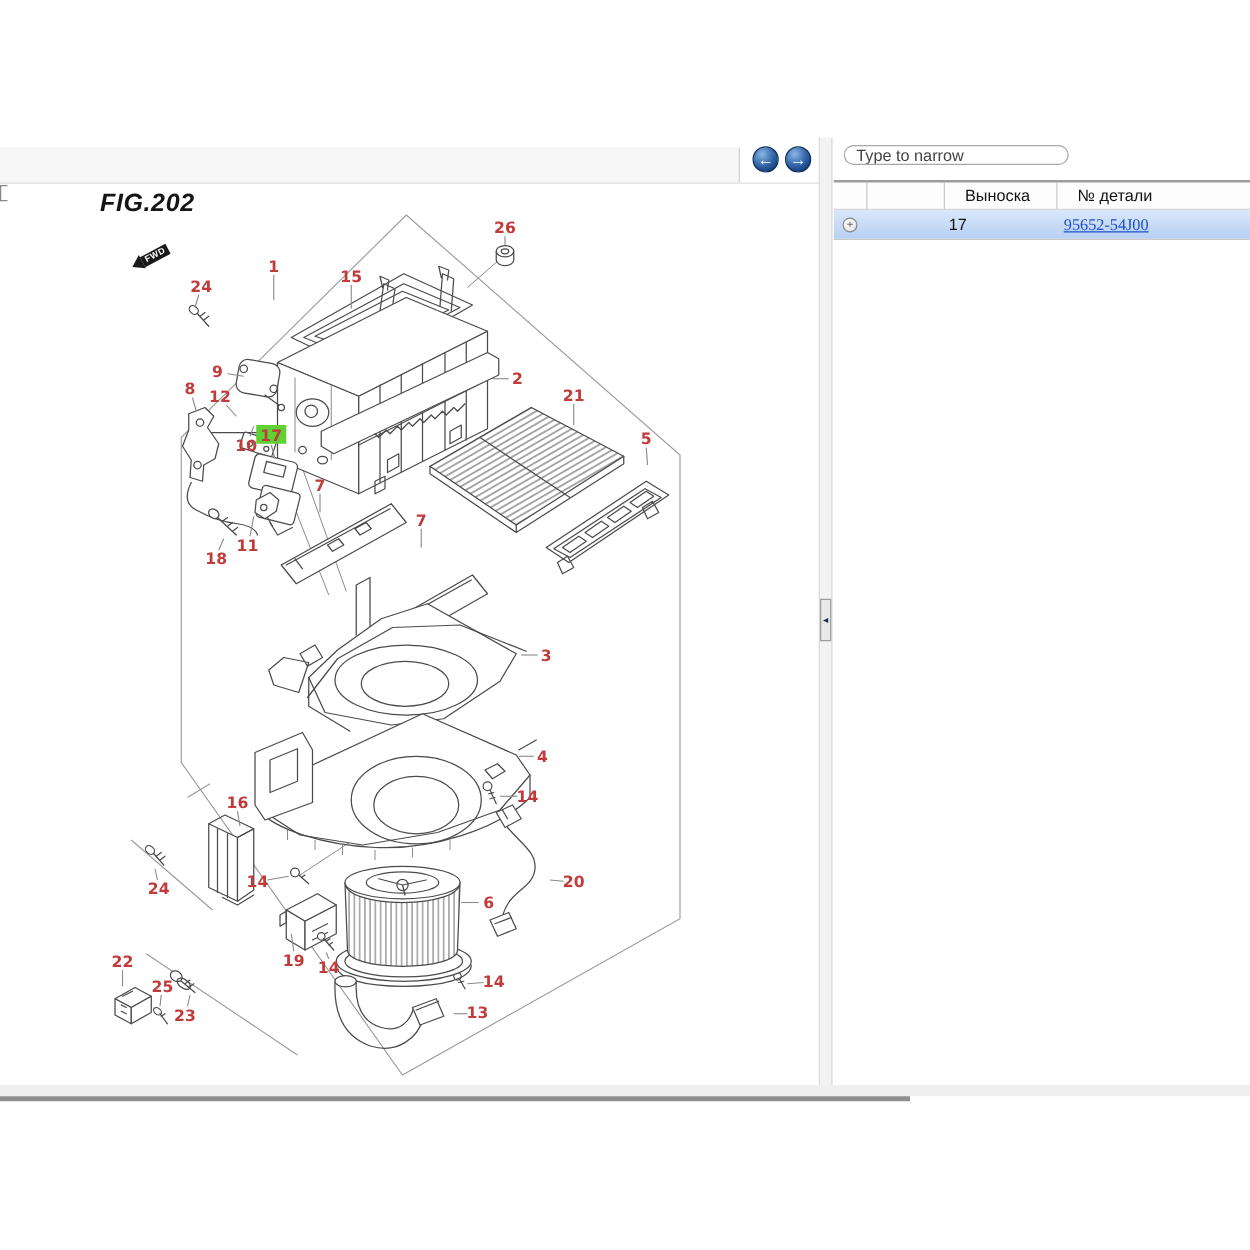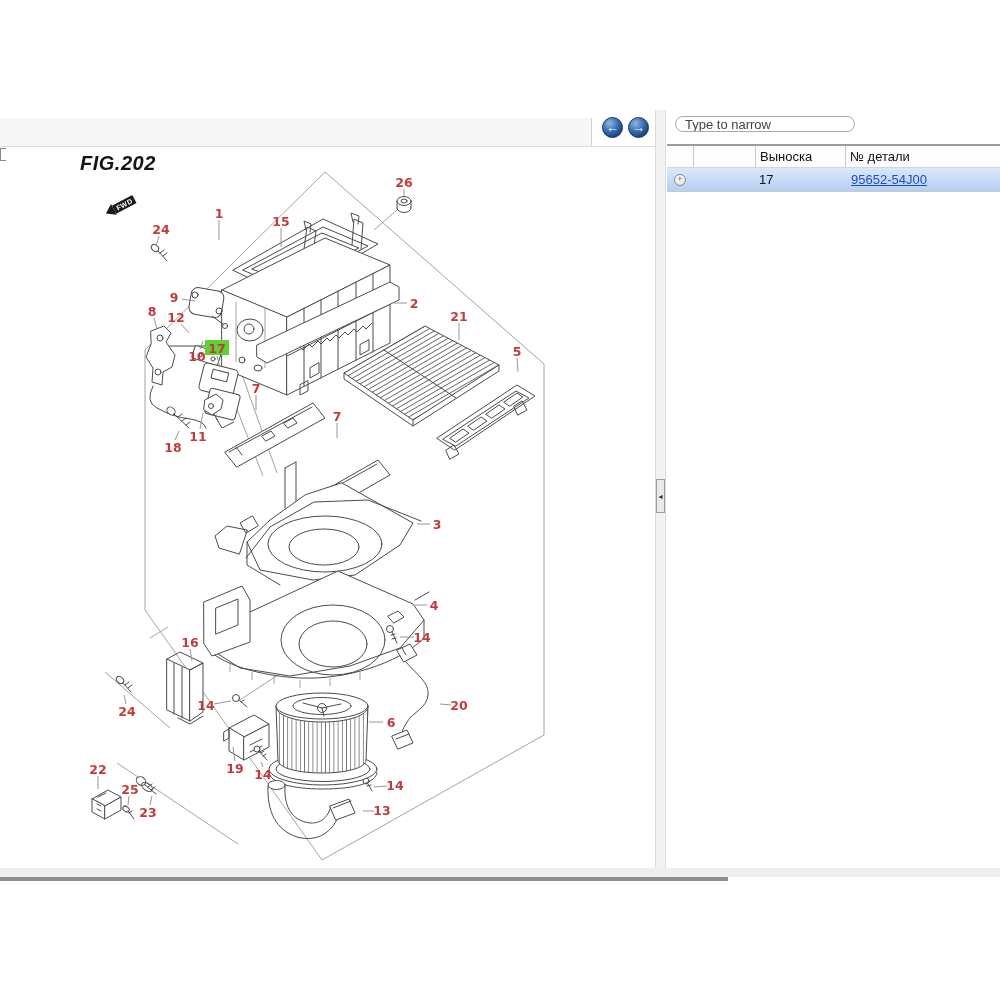--- a/index.html
+++ b/index.html
@@ -28,36 +28,36 @@
   
   .splitter{left:655px;top:110px;width:11px;height:758px;background:#f2f2f2;border-left:1px solid #dcdcdc;border-right:1px solid #dcdcdc;box-sizing:border-box;}
   .splitter-handle{left:656px;top:479px;width:9px;height:34px;background:#e9e9e9;border:1px solid #9e9e9e;box-sizing:border-box;
     display:flex;align-items:center;justify-content:center;font-size:7px;color:#1b2b4a;cursor:pointer;}
   
   .filter-input{left:675px;top:116px;width:180px;height:16px;border:1px solid #a9a9a9;border-radius:8px;
     font-size:13px;padding:0 9px;box-sizing:border-box;color:#333;outline:none;font-family:inherit;background:#fff;}
   .filter-input::placeholder{color:#444;opacity:1;}
   .tbl-header{left:667px;top:144px;width:333px;height:24px;border-top:2px solid #9c9c9c;background:#fdfdfd;
     display:flex;align-items:center;font-size:13px;box-sizing:border-box;border-bottom:1px solid #d6d6d6;}
-  .tbl-header .c{height:100%;display:flex;align-items:center;box-sizing:border-box;border-left:1px solid #c9c9c9;padding-left:4px;text-align:right;}
+  .tbl-header .c{height:100%;display:flex;align-items:center;box-sizing:border-box;border-left:1px solid #c9c9c9;padding-left:16px;text-align:right;}
   .tbl-header .c0{width:26px;border-left:none;}
   .tbl-header .c1{width:62px;}
   .tbl-header .c2{width:90px;}
   .tbl-header .c3{flex:1;}
   .tbl-row{left:667px;top:168px;width:333px;height:24px;
     background:linear-gradient(to bottom,var(--c-row_sel_top,#dae8fb),var(--c-row_sel_bottom,#b6cff2));
     border-bottom:1px solid #c9c9c9;display:flex;align-items:center;font-size:13px;box-sizing:border-box;cursor:pointer;}
   .tbl-row .c{display:flex;align-items:center;box-sizing:border-box;padding-left:6px;}
   .tbl-row .c0{width:26px;justify-content:center;padding-left:0;}
   .tbl-row .c1{width:62px;}
   .tbl-row .c2{width:90px;padding-left:4px;color:#111;}
   .tbl-row .c3{flex:1;}
   .expand-ic{width:12px;height:12px;border-radius:50%;border:1px solid #8a8a8a;background:radial-gradient(circle at 35% 30%,#fff,#dcdcdc);
     display:flex;align-items:center;justify-content:center;font-size:9px;color:#666;line-height:1;box-sizing:border-box;}
-  .part-link{color:var(--c-link_blue,#1a4fcc);text-decoration:underline;cursor:pointer;}
+  .part-link{color:var(--c-link_blue,#1a4fcc);text-decoration:underline;cursor:pointer;font-family:Liberation Serif, serif;}
   
   .hscroll-track{left:0;top:868px;width:1000px;height:9px;background:#efefef;}
   .hscroll-thumb{left:0;top:877px;width:728px;height:4px;background:#8f8f8f;cursor:pointer;}
   
   #diagram{left:0;top:147px;}
   .p{fill:none;stroke:#4b4b4b;stroke-width:1;stroke-linejoin:round;stroke-linecap:round;}
   .pf{fill:#fff;}
   .thin{stroke:#8a8a8a;stroke-width:.8;}
   .b{fill:none;stroke:#9a9a9a;stroke-width:.9;}
 </style>

